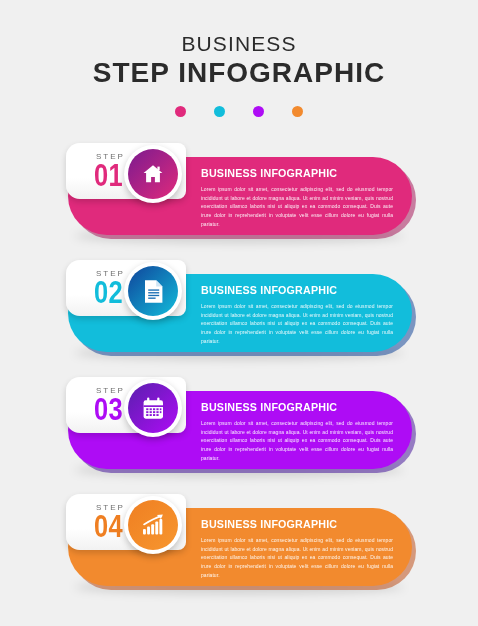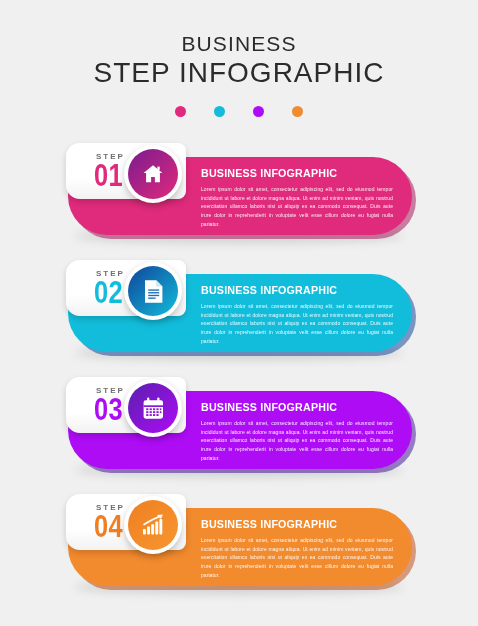--- a/index.html
+++ b/index.html
@@ -13,21 +13,21 @@
   .page{position:relative;width:478px;height:592px;}
 
   
   .header{padding-top:33px;text-align:center;}
   .title-line1{
     font-size:21px;letter-spacing:1.1px;color:#2b2b2b;
     font-weight:400;line-height:1.05;
   }
   .title-line2{
     font-size:28px;letter-spacing:1.0px;color:#2b2b2b;
-    font-weight:400;line-height:1.15;margin-top:2px;
+    font-weight:700;line-height:1.15;margin-top:2px;
   }
   .dots{
     display:flex;justify-content:center;align-items:center;
     gap:28px;margin-top:17px;
   }
   .dot{width:11px;height:11px;border-radius:50%;}
 
   
   .cards{position:relative;margin-top:22px;}
   .card{
@@ -62,21 +62,21 @@
   
   .tab{
     position:absolute;left:66px;top:4px;
     width:120px;height:56px;
     background:linear-gradient(180deg,#ffffff 0%,#ffffff 62%,#f2f2f2 100%);
     border-radius:14px 8px 8px 14px;
     box-shadow:0 3px 6px rgba(0,0,0,.16);
   }
   .tab-step{
     position:absolute;left:30px;top:9px;
-    font-size:8px;letter-spacing:2.0px;font-weight:700;
+    font-size:8px;letter-spacing:2.0px;font-weight:400;
     color:#6f6f6f;
   }
   .tab-num{
     position:absolute;left:28px;top:17px;
     font-size:31px;font-weight:700;line-height:1;
     letter-spacing:0.5px;
     font-family:"Liberation Sans Narrow","Liberation Sans",sans-serif;
     transform:scaleX(.82);transform-origin:left top;
   }
 

